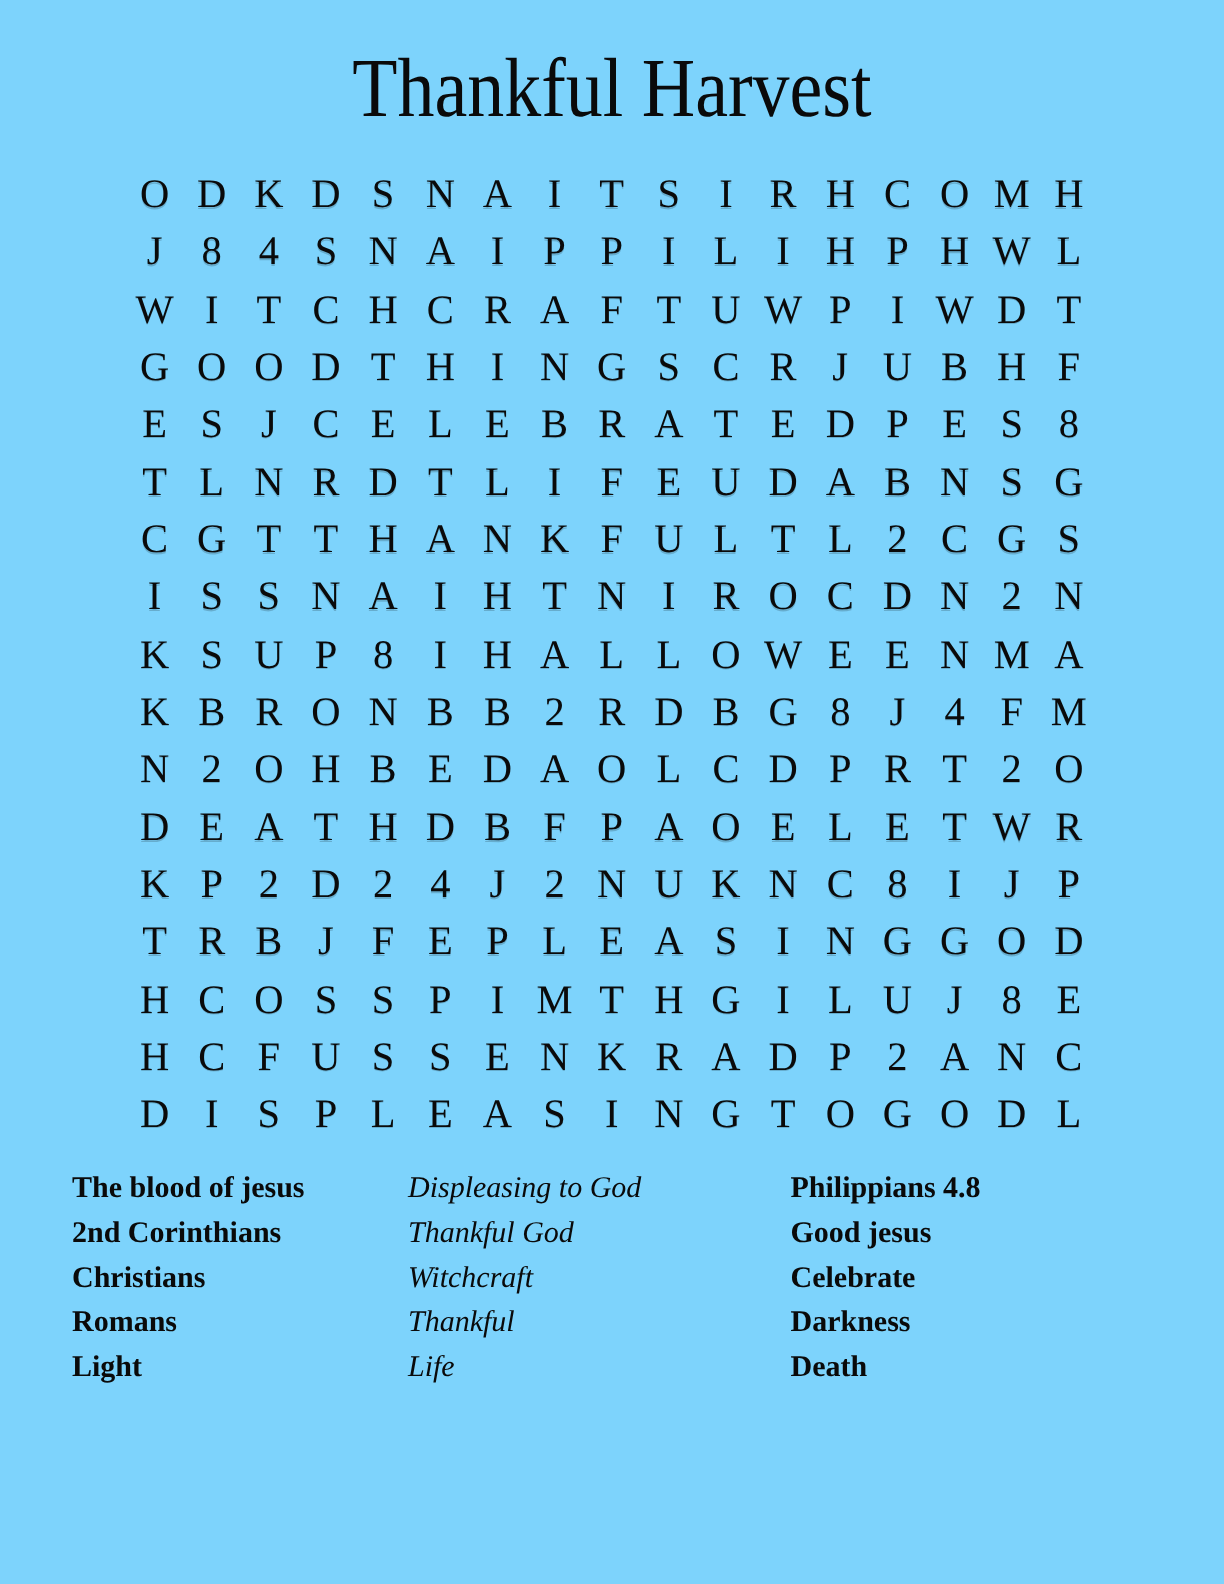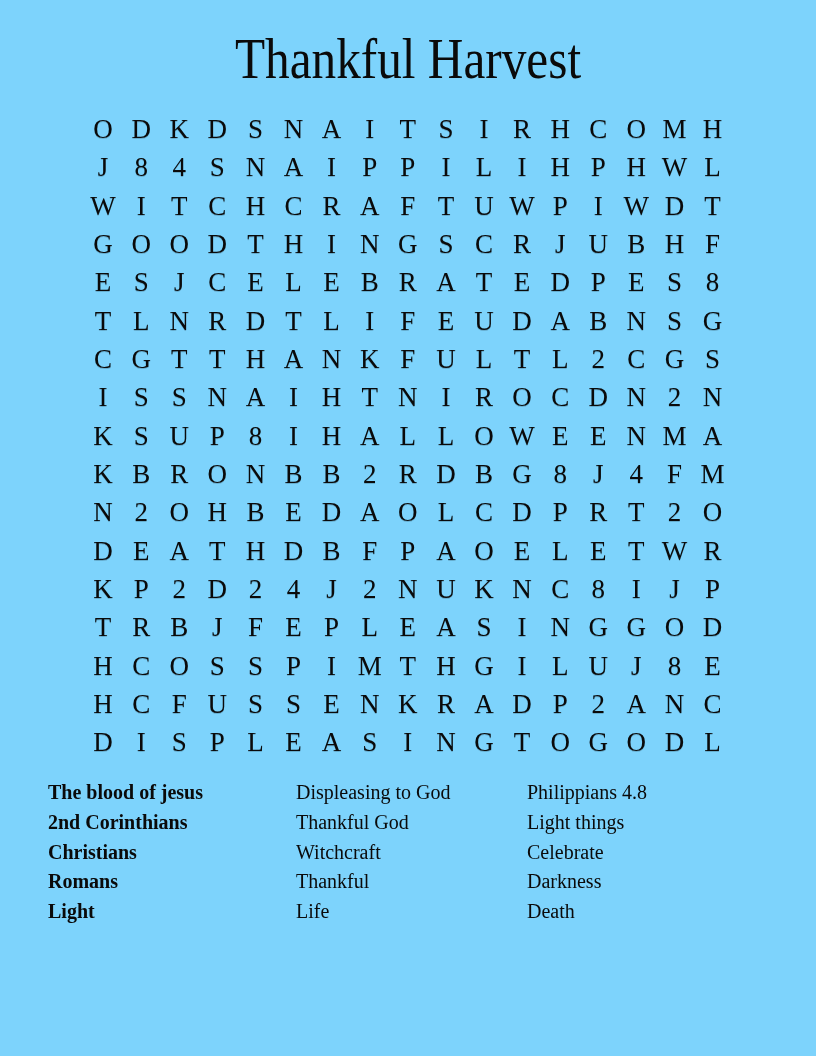--- a/index.html
+++ b/index.html
@@ -54,22 +54,22 @@
     top: 778px;
     left: 0;
     width: 816px;
   }
   .word-col {
     position: absolute;
     top: 0;
     width: 235px;
   }
   .word-col.c0 { left: 48px; font-weight: bold; }
-  .word-col.c1 { left: 296px; }
-  .word-col.c2 { left: 527px; }
+  .word-col.c1 { left: 272px; font-style: italic; }
+  .word-col.c2 { left: 527px; font-weight: bold; }
   .word-item {
     font-size: 20px;
     line-height: 29.8px;
     color: #0a0a0a;
     white-space: nowrap;
   }
 </style>
 </head>
 <body>
 
@@ -376,19 +376,19 @@
       </div>
       <div class="word-col c1">
         <div class="word-item">Displeasing to God</div>
         <div class="word-item">Thankful God</div>
         <div class="word-item">Witchcraft</div>
         <div class="word-item">Thankful</div>
         <div class="word-item">Life</div>
       </div>
       <div class="word-col c2">
         <div class="word-item">Philippians 4.8</div>
-        <div class="word-item">Light things</div>
+        <div class="word-item">Good jesus</div>
         <div class="word-item">Celebrate</div>
         <div class="word-item">Darkness</div>
         <div class="word-item">Death</div>
       </div>
     </div>
 </div>
 
 </body></html>

